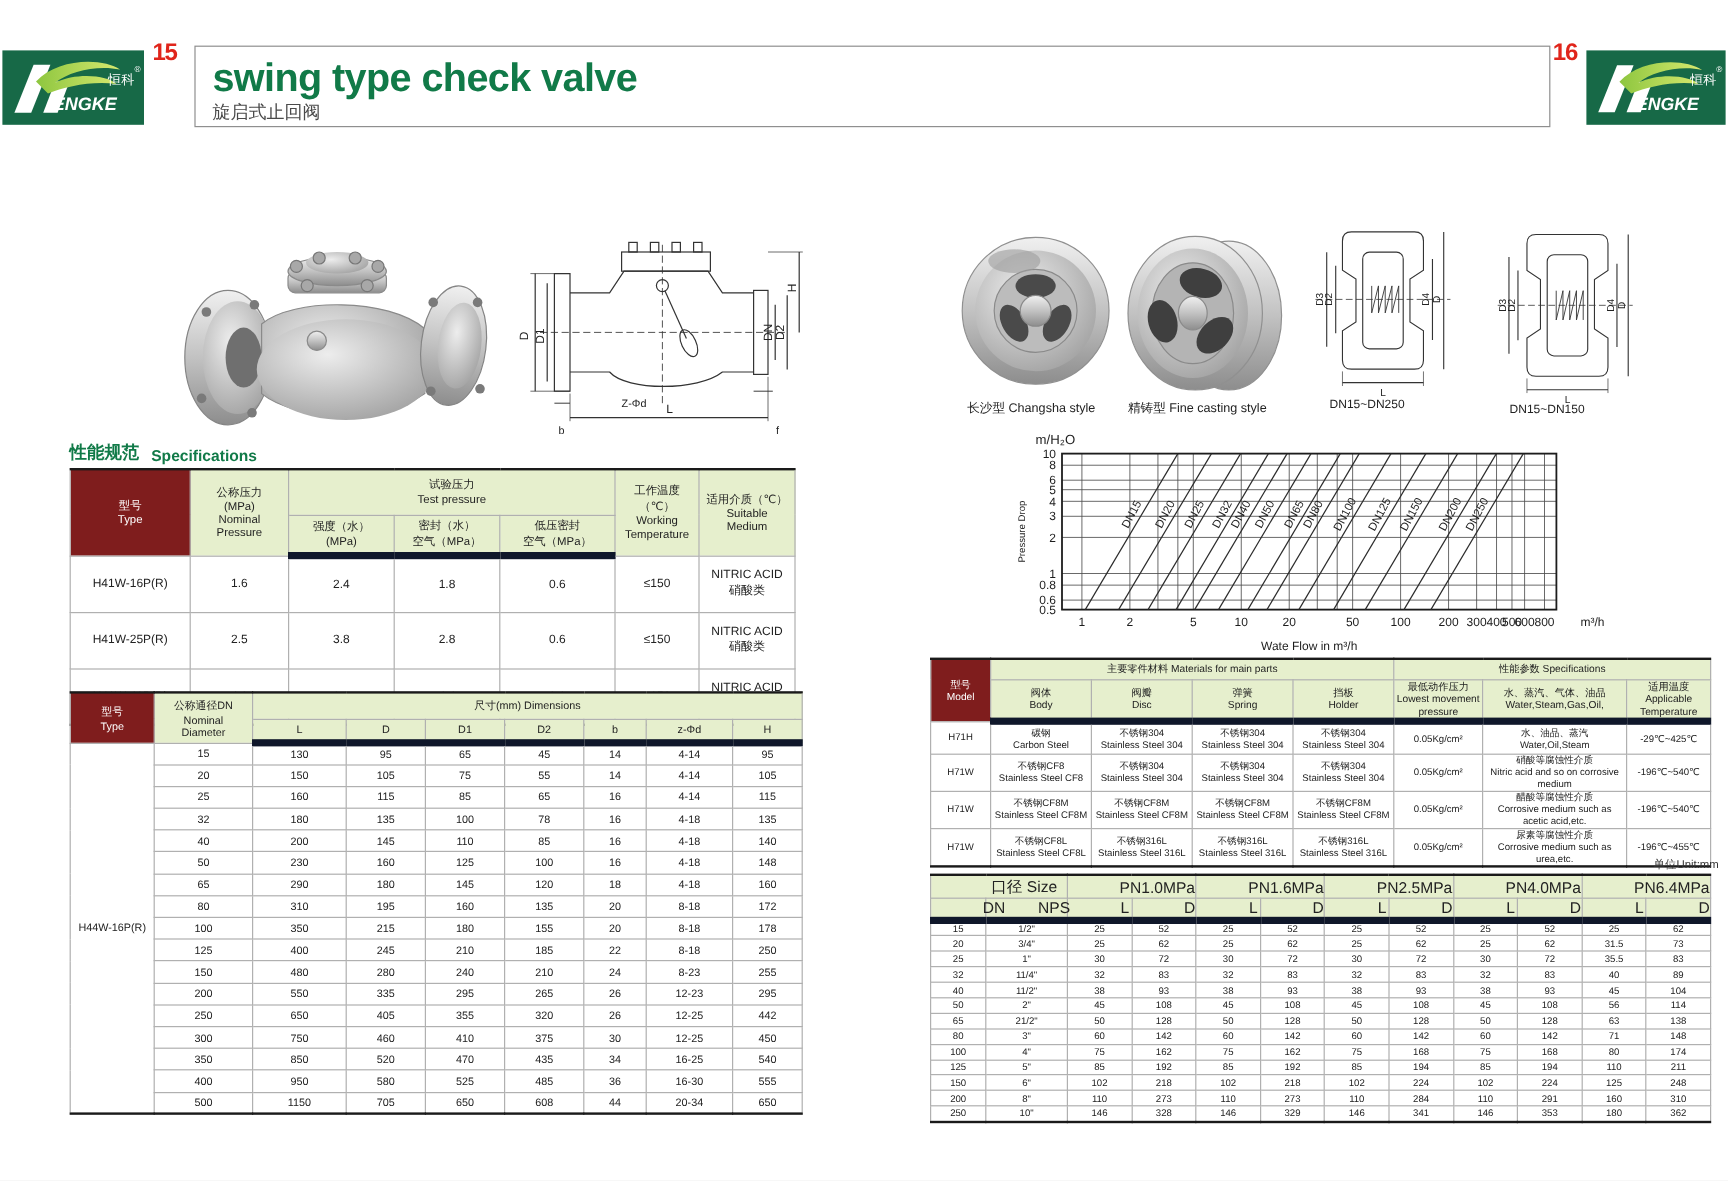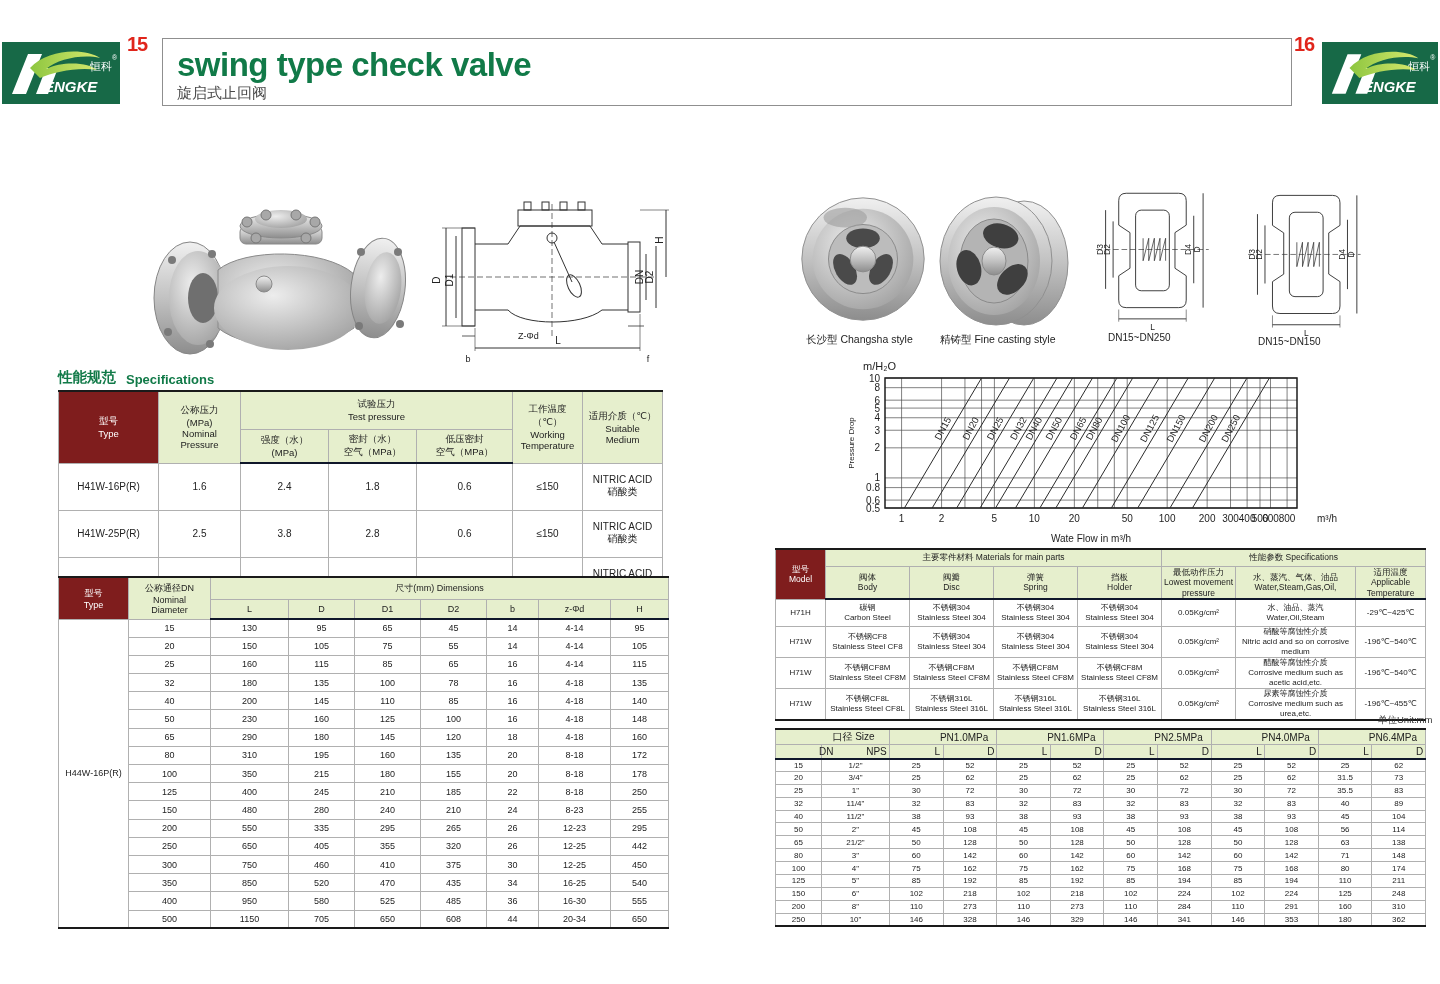--- a/index.html
+++ b/index.html
@@ -16,27 +16,27 @@
   
   .sec-title{position:absolute;display:flex;gap:10px;align-items:flex-end;}
   .sec-cn{color:#117a48;font-size:14.5px;font-weight:bold;}
   .sec-en{color:#117a48;font-size:13px;font-weight:bold;}
   .unit-note{position:absolute;font-size:9.5px;color:#333;}
   
   table{border-collapse:collapse;table-layout:fixed;}
   td,th{border:1px solid #b0b0b0;text-align:center;vertical-align:middle;white-space:pre-line;
     padding:0 1px;font-weight:normal;}
   .tbl{border-top:2px solid #1a1a1a;border-bottom:2px solid #1a1a1a;}
-  .tbl thead tr:last-child th{border-bottom:2px solid #0f172a;margin-left:43px;}
+  .tbl thead tr:last-child th{border-bottom:6px solid #0f172a;margin-left:43px;}
   .hdr{background:#e6efcd;color:#222;}
   .dark{background:#7f1d1d;color:#ffffff;}
   #spec-table{font-size:10px;} #spec-table thead th{font-size:9.5px;}
   #dim-table{font-size:9px;}  #dim-table thead th{font-size:9px;}
   #mat-table{font-size:8px;line-height:1.25;} #mat-table thead th{font-size:8.5px;}
-  #out-table{font-size:8px;} #out-table thead th{font-size:10px;padding-left:43px;}
+  #out-table{font-size:8px;} #out-table thead th{font-size:13px;padding-left:43px;}
   #spec-table tbody tr{height:47px;}
   #dim-table tbody tr{height:18.2px;}
   #mat-table tbody tr{height:27px;}
   #out-table tbody tr{height:12.9px;}
   .photo-label{position:absolute;font-size:10.5px;color:#222;}
   .draw-label{position:absolute;font-size:10px;color:#222;}
   svg text{font-family:"Liberation Sans","DejaVu Sans",sans-serif;}
 </style>
 </head>
 <body>

